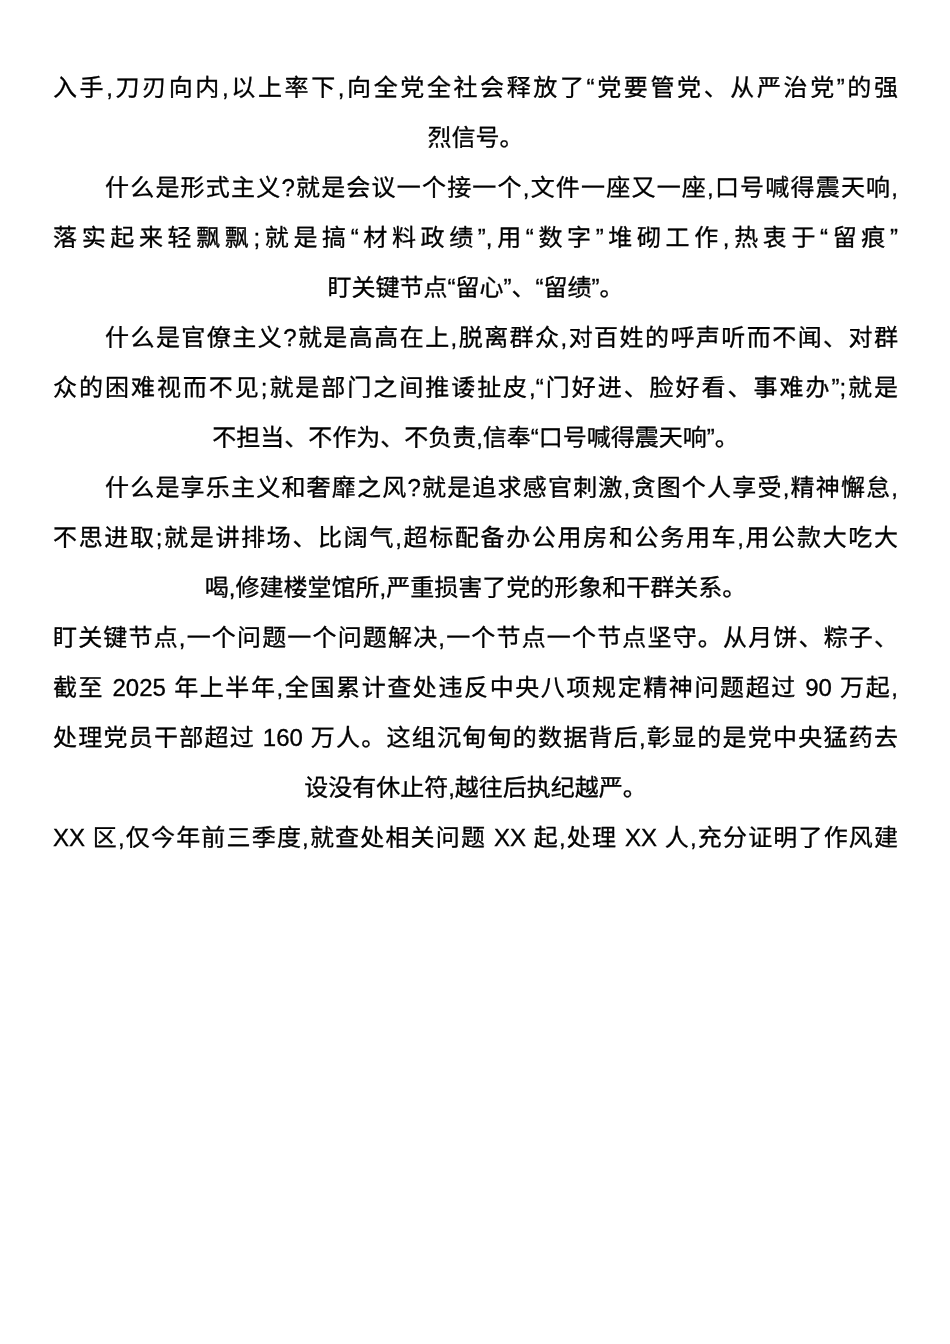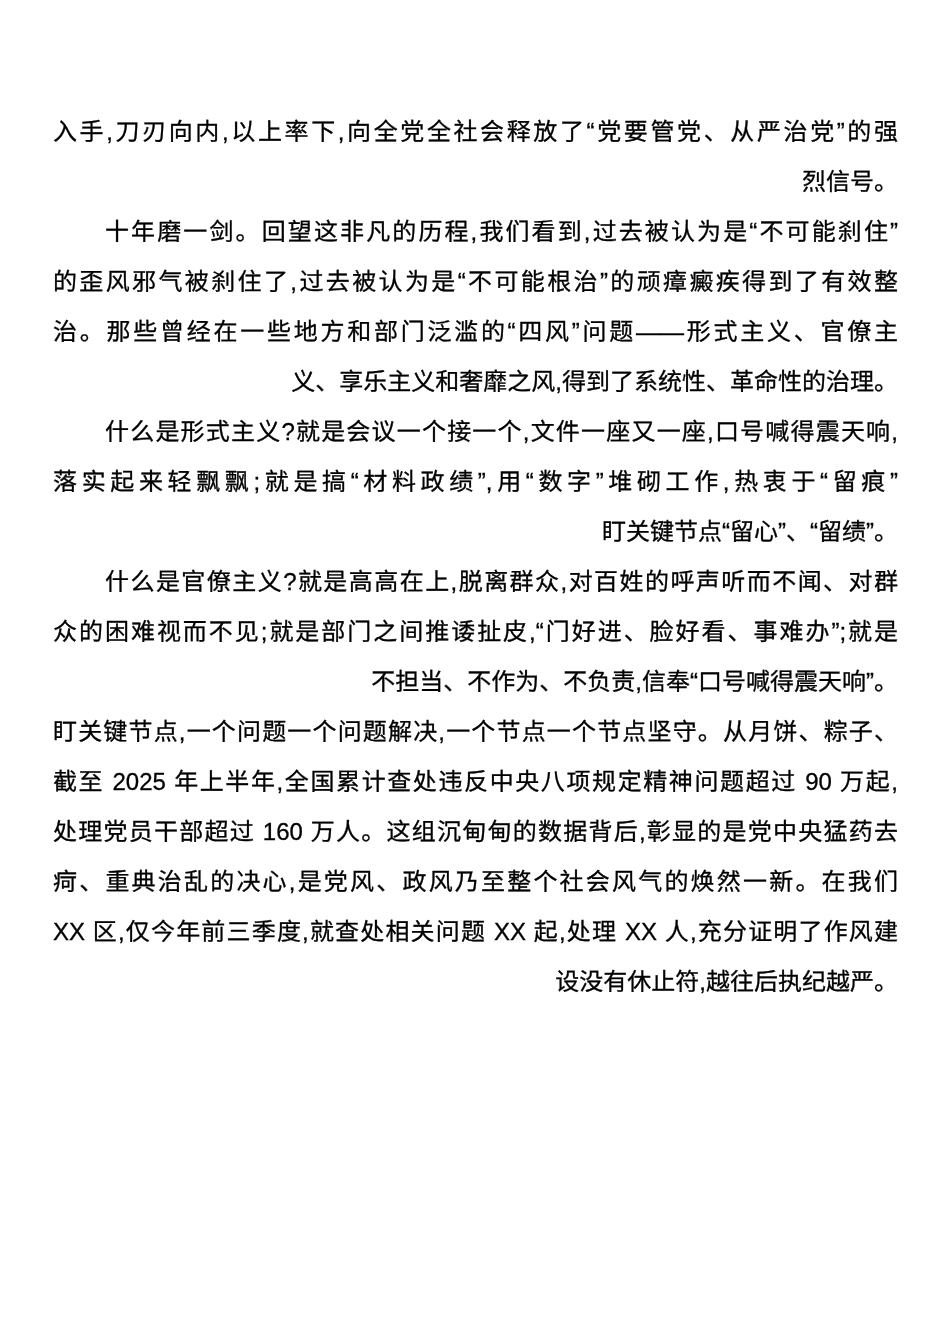--- a/index.html
+++ b/index.html
@@ -7,21 +7,20 @@
     padding: 0;
     background: #ffffff;
   }
   .page {
     position: relative;
     width: 950px;
     height: 951px;
     background: #ffffff;
     overflow: hidden;
     font-family: "Liberation Sans", sans-serif;
-    margin-top: 44px;
   }
   .content {
     position: absolute;
     left: 53px;
     top: 63px;
     width: 845px;
     font-size: 24px;
     line-height: 50px;
     color: #000000;
     -webkit-text-stroke: 0.3px #000;
@@ -37,56 +36,54 @@
     overflow: hidden;
   }
   .line::after {
     content: "";
     display: inline-block;
     width: 100%;
     height: 0;
     vertical-align: top;
   }
   .line.last {
-    text-align: right;
+    text-align: center;
   }
   .line.last::after {
     content: none;
   }
   .line.indent {
     text-indent: 52px; 
   }
 </style>
 </head>
 <body>
 
 <div class="page">
   <div class="content" id="content">
       <div class="para">
         <div class="line">入手,刀刃向内,以上率下,向全党全社会释放了“党要管党、从严治党”的强</div>
         <div class="line last">烈信号。</div>
       </div>
       <div class="para">
-        <div class="line indent">十年磨一剑。回望这非凡的历程,我们看到,过去被认为是“不可能刹住”</div>
-        <div class="line">的歪风邪气被刹住了,过去被认为是“不可能根治”的顽瘴癜疾得到了有效整</div>
-        <div class="line">治。那些曾经在一些地方和部门泛滥的“四风”问题——形式主义、官僚主</div>
-        <div class="line last">义、享乐主义和奢靡之风,得到了系统性、革命性的治理。</div>
-      </div>
-      <div class="para">
         <div class="line indent">什么是形式主义?就是会议一个接一个,文件一座又一座,口号喊得震天响,</div>
         <div class="line">落实起来轻飘飘;就是搞“材料政绩”,用“数字”堆砌工作,热衷于“留痕”</div>
         <div class="line last">盯关键节点“留心”、“留绩”。</div>
       </div>
       <div class="para">
         <div class="line indent">什么是官僚主义?就是高高在上,脱离群众,对百姓的呼声听而不闻、对群</div>
         <div class="line">众的困难视而不见;就是部门之间推诿扯皮,“门好进、脸好看、事难办”;就是</div>
         <div class="line last">不担当、不作为、不负责,信奉“口号喊得震天响”。</div>
       </div>
       <div class="para">
+        <div class="line indent">什么是享乐主义和奢靡之风?就是追求感官刺激,贪图个人享受,精神懈怠,</div>
+        <div class="line">不思进取;就是讲排场、比阔气,超标配备办公用房和公务用车,用公款大吃大</div>
+        <div class="line last">喝,修建楼堂馆所,严重损害了党的形象和干群关系。</div>
+      </div>
+      <div class="para">
         <div class="line">盯关键节点,一个问题一个问题解决,一个节点一个节点坚守。从月饼、粽子、</div>
         <div class="line">截至 2025 年上半年,全国累计查处违反中央八项规定精神问题超过 90 万起,</div>
         <div class="line">处理党员干部超过 160 万人。这组沉甸甸的数据背后,彰显的是党中央猛药去</div>
-        <div class="line">疴、重典治乱的决心,是党风、政风乃至整个社会风气的焕然一新。在我们</div>
+        <div class="line last">设没有休止符,越往后执纪越严。</div>
         <div class="line">XX 区,仅今年前三季度,就查处相关问题 XX 起,处理 XX 人,充分证明了作风建</div>
-        <div class="line last">设没有休止符,越往后执纪越严。</div>
       </div>
     </div>
 </div>
 
 </body></html>

